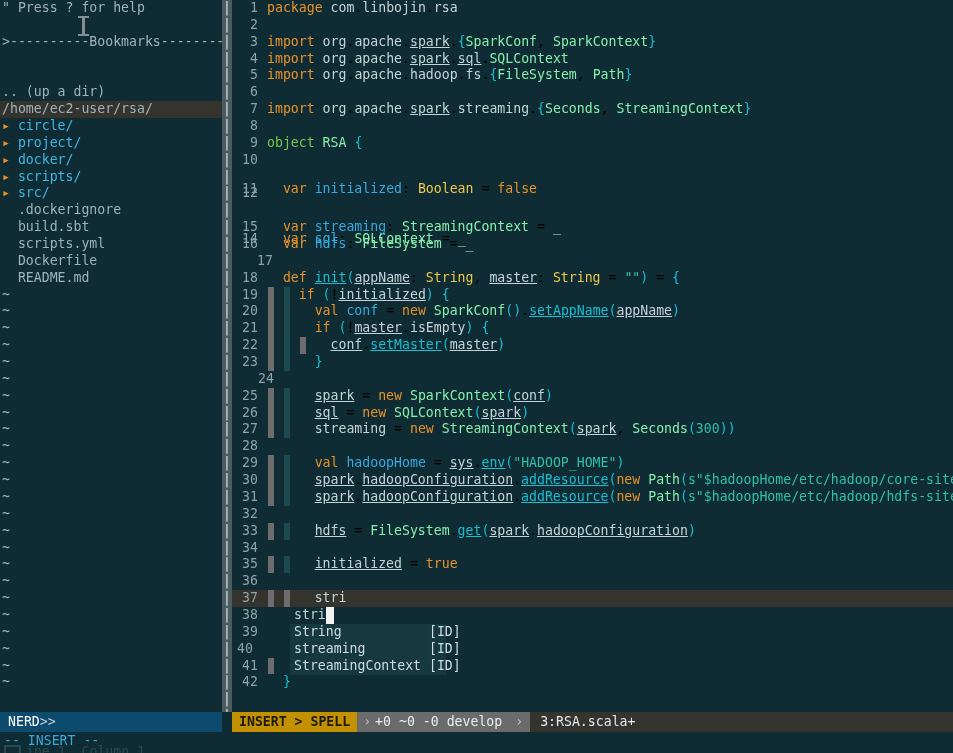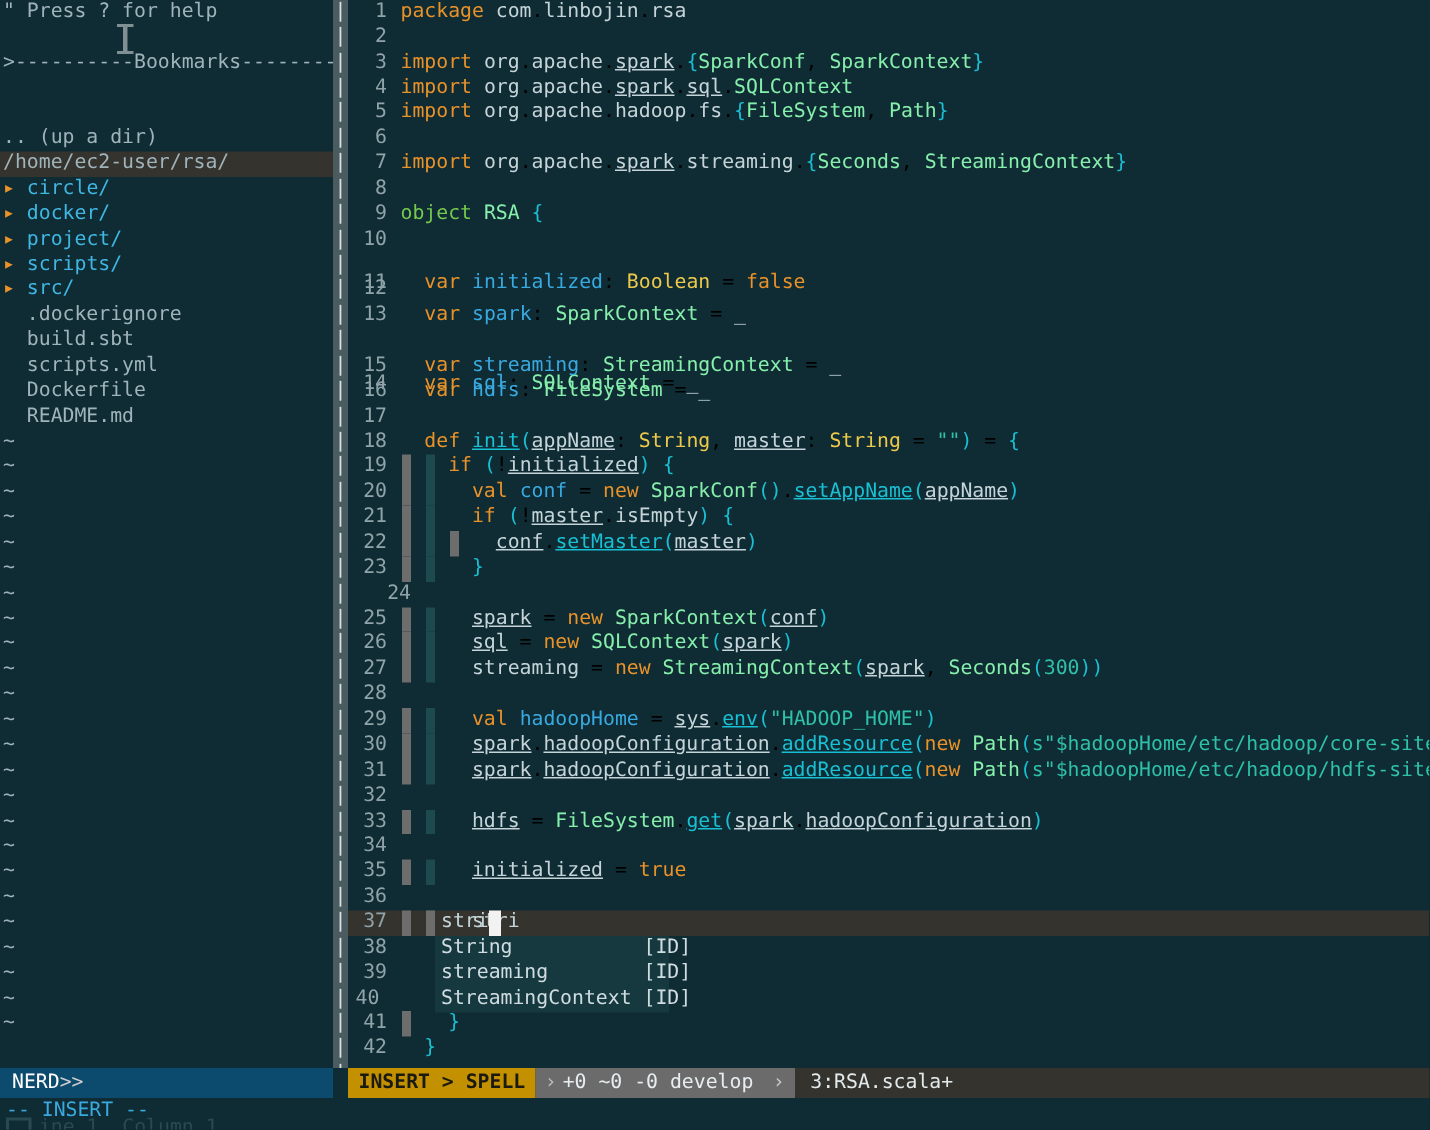--- a/index.html
+++ b/index.html
@@ -133,22 +133,22 @@
 
   <div id="tree">
       <div class="row t-help">" Press ? for help</div>
       <div class="row "></div>
       <div class="row t-book">&gt;----------Bookmarks----------</div>
       <div class="row "></div>
       <div class="row "></div>
       <div class="row t-up">.. (up a dir)</div>
       <div class="row t-cwd">/home/ec2-user/rsa/</div>
       <div class="row"><span class="t-arrow">▸ </span><span class="t-dir">circle/</span></div>
+      <div class="row"><span class="t-arrow">▸ </span><span class="t-dir">project/</span></div>
       <div class="row"><span class="t-arrow">▸ </span><span class="t-dir">docker/</span></div>
-      <div class="row"><span class="t-arrow">▸ </span><span class="t-dir">project/</span></div>
       <div class="row"><span class="t-arrow">▸ </span><span class="t-dir">scripts/</span></div>
       <div class="row"><span class="t-arrow">▸ </span><span class="t-dir">src/</span></div>
       <div class="row t-file">  .dockerignore</div>
       <div class="row t-file">  build.sbt</div>
       <div class="row t-file">  scripts.yml</div>
       <div class="row t-file">  Dockerfile</div>
       <div class="row t-file">  README.md</div>
       <div class="row t-tilde">~</div>
       <div class="row t-tilde">~</div>
       <div class="row t-tilde">~</div>
@@ -233,25 +233,24 @@
       <div class="row" style="position: relative;"><span class="ln" style="position: relative;">3</span><span class="code" style="position: relative;"><span class="kw">import</span> <span class="id">org</span>.<span class="id">apache</span>.<span class="mem">spark</span>.<span class="punc">{</span><span class="typ">SparkConf</span>, <span class="typ">SparkContext</span><span class="punc">}</span></span></div>
       <div class="row" style="position: relative;"><span class="ln" style="position: relative;">4</span><span class="code" style="position: relative;"><span class="kw">import</span> <span class="id">org</span>.<span class="id">apache</span>.<span class="mem">spark</span>.<span class="mem">sql</span>.<span class="typ">SQLContext</span></span></div>
       <div class="row" style="position: relative;"><span class="ln" style="position: relative;">5</span><span class="code" style="position: relative;"><span class="kw">import</span> <span class="id">org</span>.<span class="id">apache</span>.<span class="id">hadoop</span>.<span class="id">fs</span>.<span class="punc">{</span><span class="typ">FileSystem</span>, <span class="typ">Path</span><span class="punc">}</span></span></div>
       <div class="row" style="position: relative;"><span class="ln" style="position: relative;">6</span><span class="code" style="position: relative;"></span></div>
       <div class="row" style="position: relative;"><span class="ln" style="position: relative;">7</span><span class="code" style="position: relative;"><span class="kw">import</span> <span class="id">org</span>.<span class="id">apache</span>.<span class="mem">spark</span>.<span class="id">streaming</span>.<span class="punc">{</span><span class="typ">Seconds</span>, <span class="typ">StreamingContext</span><span class="punc">}</span></span></div>
       <div class="row" style="position: relative;"><span class="ln" style="position: relative;">8</span><span class="code" style="position: relative;"></span></div>
       <div class="row" style="position: relative;"><span class="ln" style="position: relative;">9</span><span class="code" style="position: relative;"><span class="kw2">object</span> <span class="typ">RSA</span> <span class="punc">{</span></span></div>
       <div class="row" style="position: relative;"><span class="ln" style="position: relative;">10</span><span class="code" style="position: relative;"></span></div>
       <div class="row" style="position: relative;"><span class="ln" style="position: relative; margin-top: 12px;">11</span><span class="code" style="position: relative;">  <span class="kw">var</span> <span class="var">initialized</span>: <span class="typ2">Boolean</span> = <span class="bool">false</span></span></div>
       <div class="row" style="position: relative;"><span class="ln" style="position: relative;">12</span><span class="code" style="position: relative;"></span></div>
-      <div class="row" style="position: relative;"><span class="ln" style="position: relative;">13</span><span class="code" style="position: relative;">  <span class="kw">var</span> <span class="var">spark</span>: <span class="typ">SparkContext</span> = <span class="id">_</span></span></div>
       <div class="row" style="position: relative;"><span class="ln" style="position: relative; margin-top: 29px;">14</span><span class="code" style="position: relative;">  <span class="kw">var</span> <span class="var">sql</span>: <span class="typ">SQLContext</span> = <span class="id">_</span></span></div>
       <div class="row" style="position: relative;"><span class="ln" style="position: relative;">15</span><span class="code" style="position: relative;">  <span class="kw">var</span> <span class="var">streaming</span>: <span class="typ">StreamingContext</span> = <span class="id">_</span></span></div>
       <div class="row" style="position: relative;"><span class="ln" style="position: relative;">16</span><span class="code" style="position: relative;">  <span class="kw">var</span> <span class="var">hdfs</span>: <span class="typ">FileSystem</span> = <span class="id">_</span></span></div>
-      <div class="row" style="position: relative;"><span class="ln" style="position: relative;">17</span><span class="code" style="position: relative;"></span></div>
+      <div class="row" style="position: relative; padding-left: 15px;"><span class="ln" style="position: relative;">17</span><span class="code" style="position: relative;"></span></div>
       <div class="row" style="position: relative;"><span class="ln" style="position: relative;">18</span><span class="code" style="position: relative;">  <span class="kw">def</span> <span class="fn">init</span><span class="punc">(</span><span class="mem">appName</span>: <span class="typ2">String</span>, <span class="mem">master</span>: <span class="typ2">String</span> = <span class="str">""</span><span class="punc">)</span> = <span class="punc">{</span></span></div>
       <div class="row" style="position: relative;"><span class="ln" style="position: relative;">19</span><div class="ig ig1" style="left: 36px;"></div><div class="ig ig2" style="left: 52px;"></div><span class="code" style="position: relative;">    <span class="kw">if</span> <span class="punc">(</span>!<span class="mem">initialized</span><span class="punc">)</span> <span class="punc">{</span></span></div>
       <div class="row" style="position: relative;"><span class="ln" style="position: relative;">20</span><div class="ig ig1" style="left: 36px;"></div><div class="ig ig2" style="left: 52px;"></div><span class="code" style="position: relative;">      <span class="kw">val</span> <span class="var">conf</span> = <span class="kw">new</span> <span class="typ">SparkConf</span><span class="punc">(</span><span class="punc">)</span>.<span class="fn">setAppName</span><span class="punc">(</span><span class="mem">appName</span><span class="punc">)</span></span></div>
       <div class="row" style="position: relative;"><span class="ln" style="position: relative;">21</span><div class="ig ig1" style="left: 36px;"></div><div class="ig ig2" style="left: 52px;"></div><span class="code" style="position: relative;">      <span class="kw">if</span> <span class="punc">(</span>!<span class="mem">master</span>.<span class="id">isEmpty</span><span class="punc">)</span> <span class="punc">{</span></span></div>
       <div class="row" style="position: relative;"><span class="ln" style="position: relative;">22</span><div class="ig ig1" style="left: 36px;"></div><div class="ig ig2" style="left: 52px;"></div><div class="ig ig1" style="left: 68px;"></div><span class="code" style="position: relative;">        <span class="mem">conf</span>.<span class="fn">setMaster</span><span class="punc">(</span><span class="mem">master</span><span class="punc">)</span></span></div>
       <div class="row" style="position: relative;"><span class="ln" style="position: relative;">23</span><div class="ig ig1" style="left: 36px;"></div><div class="ig ig2" style="left: 52px;"></div><span class="code" style="position: relative;">      <span class="punc">}</span></span></div>
       <div class="row" style="position: relative; padding-left: 16px;"><span class="ln" style="position: relative;">24</span><span class="code" style="position: relative;"></span></div>
       <div class="row" style="position: relative;"><span class="ln" style="position: relative;">25</span><div class="ig ig1" style="left: 36px;"></div><div class="ig ig2" style="left: 52px;"></div><span class="code" style="position: relative;">      <span class="mem">spark</span> = <span class="kw">new</span> <span class="typ">SparkContext</span><span class="punc">(</span><span class="mem">conf</span><span class="punc">)</span></span></div>
       <div class="row" style="position: relative;"><span class="ln" style="position: relative;">26</span><div class="ig ig1" style="left: 36px;"></div><div class="ig ig2" style="left: 52px;"></div><span class="code" style="position: relative;">      <span class="mem">sql</span> = <span class="kw">new</span> <span class="typ">SQLContext</span><span class="punc">(</span><span class="mem">spark</span><span class="punc">)</span></span></div>
       <div class="row" style="position: relative;"><span class="ln" style="position: relative;">27</span><div class="ig ig1" style="left: 36px;"></div><div class="ig ig2" style="left: 52px;"></div><span class="code" style="position: relative;">      <span class="id">streaming</span> = <span class="kw">new</span> <span class="typ">StreamingContext</span><span class="punc">(</span><span class="mem">spark</span>, <span class="typ">Seconds</span><span class="punc">(</span><span class="num">300</span><span class="punc">)</span><span class="punc">)</span></span></div>

